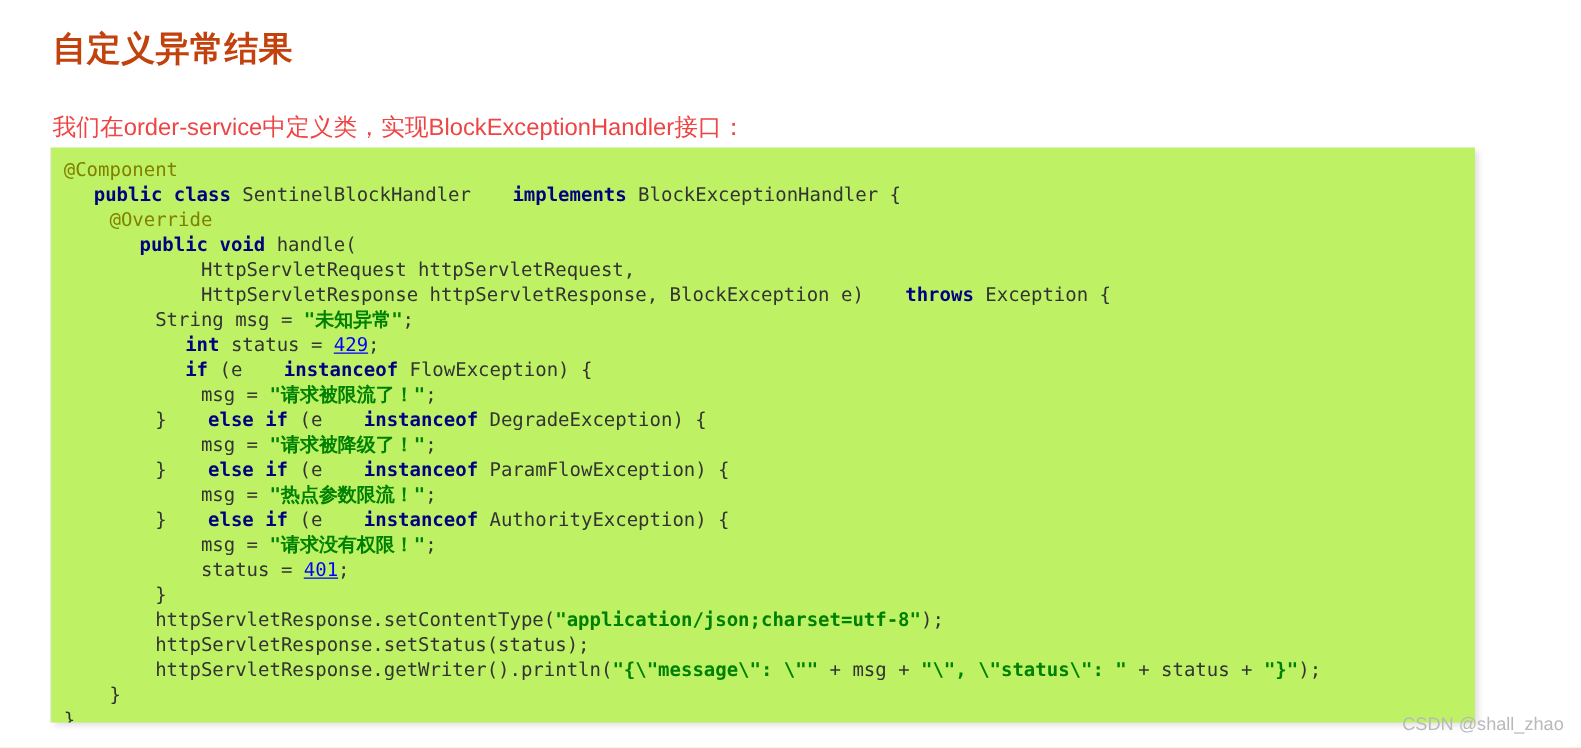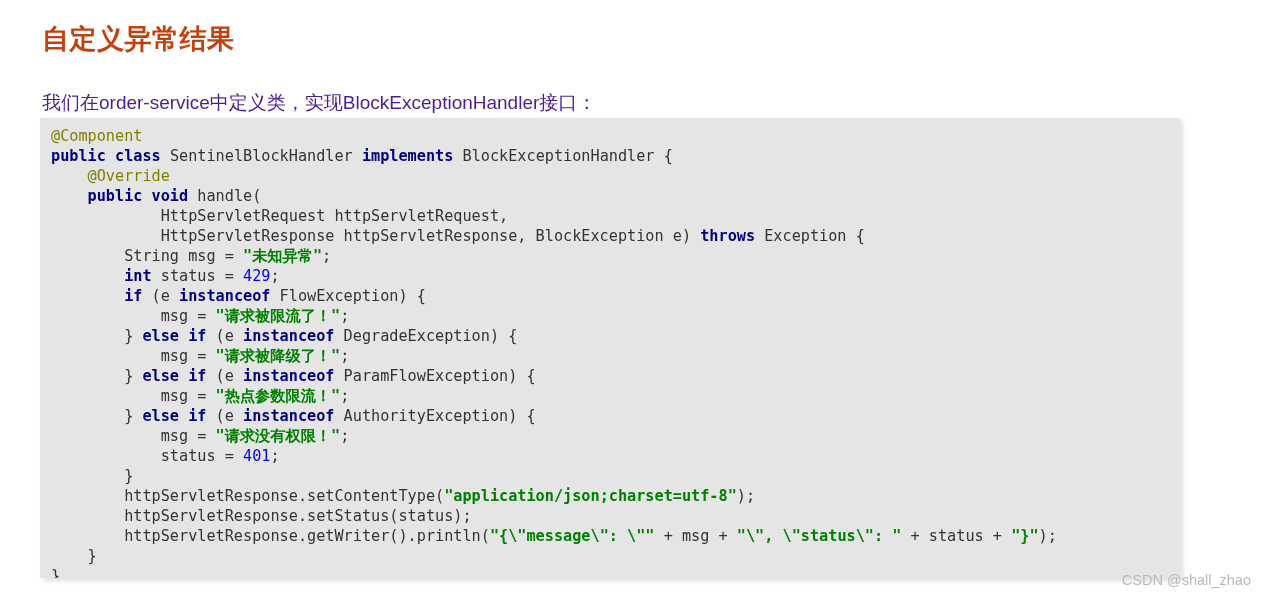--- a/index.html
+++ b/index.html
@@ -23,32 +23,32 @@
     color: #c2410c;
     letter-spacing: 0.5px;
     line-height: 38px;
     white-space: nowrap;
   }
   .intro-paragraph {
     position: absolute;
     left: 42px;
     top: 70px;
     font-size: 19px;
-    color: #4c1d95;
+    color: #ef4444;
     line-height: 28px;
     white-space: nowrap;
     font-weight: 400;
   }
   .code-block {
     position: absolute;
     left: 40px;
     top: 118px;
     width: 1140px;
     height: 460px;
-    background: #e5e5e5;
+    background: #bef264;
     border-left: 1px solid #e3ebe0;
     box-shadow: 3px 3px 5px rgba(0,0,0,0.13);
     padding: 8px 0 8px 10px;
     box-sizing: border-box;
     overflow: hidden;
   }
   .code-block pre {
     margin: 0;
     padding: 0;
     font-family: "DejaVu Sans Mono", monospace;
@@ -56,23 +56,23 @@
     line-height: 20px;
     color: #333333;
     white-space: pre;
     letter-spacing: 0px;
   }
   .code-line {
     height: 20px;
     white-space: pre;
   }
   .tok-ann  { color: #808000; }
-  .tok-kw   { color: #000080; font-weight: bold; }
+  .tok-kw   { color: #000080; font-weight: bold; margin-left: 24px; }
   .tok-str  { color: #008000; font-weight: bold; }
-  .tok-num  { color: #0000ff; }
+  .tok-num  { color: #0000ff; text-decoration: underline; }
   .tok-plain{ color: #333333; }
   .watermark {
     position: absolute;
     right: 14px;
     top: 572px;
     font-size: 14.5px;
     color: #b9b9b9;
     font-family: Liberation Sans, sans-serif;
     white-space: nowrap;
   }

